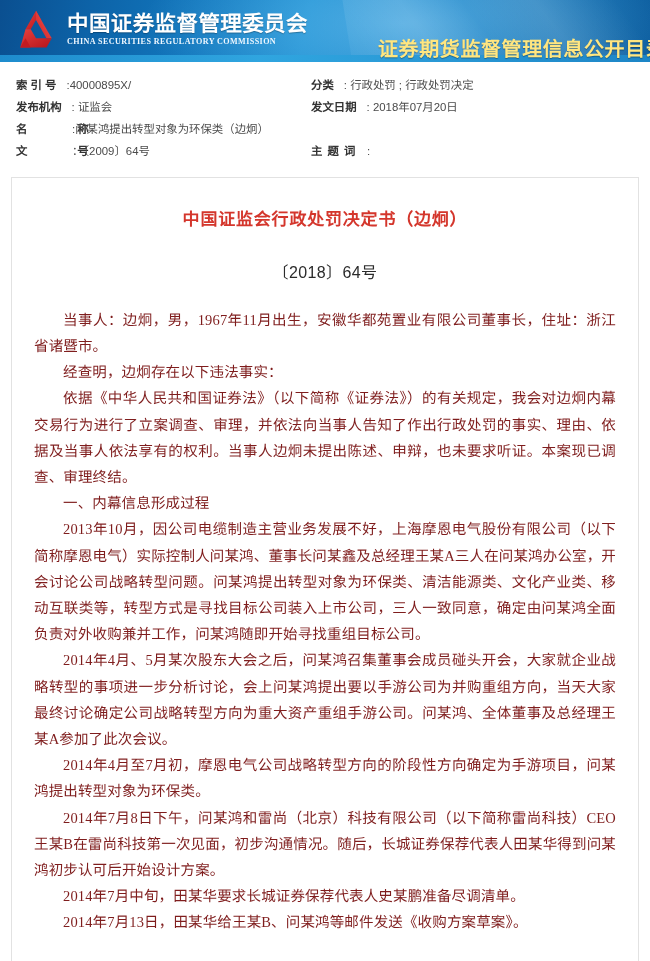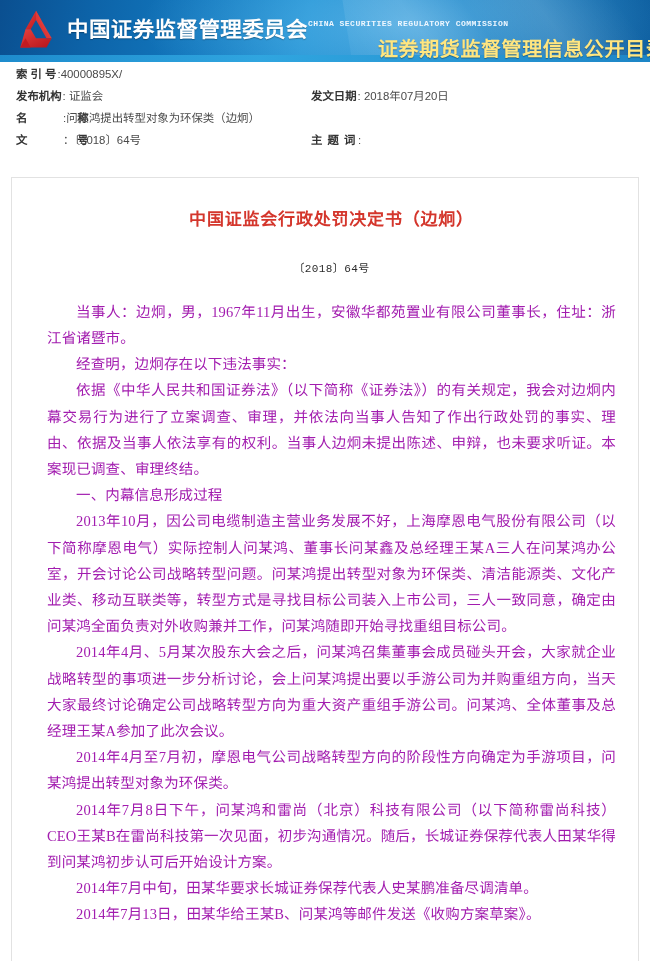--- a/index.html
+++ b/index.html
@@ -55,32 +55,32 @@
 
   .brand {
     position: absolute;
     left: 14px; top: 9px;
     display: flex;
     align-items: center;
     gap: 9px;
     z-index: 3;
   }
   .logo-mark { width: 44px; height: 42px; display: block; }
-  .brand-text { display: flex; justify-content: center; }
+  .brand-text { display: flex; flex-direction: column; justify-content: center; }
   .brand-cn {
     font-family: "Liberation Sans", "DejaVu Sans", sans-serif;
     font-size: 21.5px;
     font-weight: 700;
     color: #ffffff;
     letter-spacing: 0.4px;
     line-height: 1.12;
     text-shadow: 0 1px 1px rgba(0,0,0,0.28);
   }
   .brand-en {
-    font-family: Liberation Mono, monospace;
+    font-family: Liberation Serif, serif;
     font-size: 8.1px;
     font-weight: 700;
     color: #eef7ff;
     letter-spacing: 0.42px;
     line-height: 1.25;
     margin-top: 1px;
     white-space: nowrap;
   }
   .banner-title {
     position: absolute;
@@ -92,21 +92,21 @@
     color: #ffe680;
     letter-spacing: 0.6px;
     white-space: nowrap;
     text-shadow: 0 1px 1px rgba(0,0,0,0.32);
   }
 
   
   .meta {
     position: relative;
     width: 650px;
-    padding: 0 0 8px 0;
+    padding: 11px 0 8px 0;
     background: #ffffff;
   }
   .meta-row {
     display: flex;
     width: 650px;
     height: 22px;
     align-items: center;
   }
   .meta-cell {
     display: flex;
@@ -128,67 +128,66 @@
     letter-spacing: 1px;
   }
   .meta-label.spread2 {
     display: inline-block;
     width: 46px;
     letter-spacing: 9px;
   }
   .meta-value {
     font-weight: 400;
     color: #4a4a4a;
-    margin-left: 1px;
+    margin-left: 10px;
   }
 
   
   .doc {
     position: absolute;
     left: 11px;
     top: 177px;
     width: 628px;
     height: 784px;
     background: #ffffff;
     border: 1px solid #e2e2e2;
     border-bottom: none;
     overflow: hidden;
-    padding-left: 13px;
   }
   .doc-inner {
     padding: 24px 22px 0 22px;
   }
 
   .doc-title {
     text-align: center;
     font-family: "Liberation Sans", "DejaVu Sans", sans-serif;
     font-size: 17px;
     font-weight: 700;
     color: #d4362c;
     letter-spacing: 0.8px;
     line-height: 1.4;
     margin-top: 6px;
   }
   .doc-number {
     text-align: center;
-    font-family: Liberation Mono, monospace;
-    font-size: 11px;
+    font-family: Liberation Sans, sans-serif;
+    font-size: 16px;
     color: #2b2b2b;
     margin-top: 27px;
     letter-spacing: 0.4px;
   }
 
   .body-text {
     margin-top: 24px;
   }
   .para {
     font-family: "Liberation Serif", "DejaVu Serif", serif;
     font-size: 14.5px;
     line-height: 26.2px;
-    color: #a21caf;
+    color: #7f1d1d;
     text-align: justify;
     text-justify: inter-character;
     text-indent: 2em;
     letter-spacing: 0.15px;
   }
 </style>
 </head>
 <body>
 
 <div class="banner">
@@ -221,20 +220,24 @@
   <div class="banner-title">证券期货监督管理信息公开目录</div>
 </div>
 
 <div class="meta">
 
   <div class="meta-row">
     <div class="meta-cell left">
       <span class="meta-label">索 引 号</span>
       <span class="meta-value">:40000895X/</span>
     </div>
+    <div class="meta-cell right">
+      <span class="meta-label">分类</span>
+      <span class="meta-value">: 行政处罚 ; 行政处罚决定</span>
+    </div>
   </div>
 
   <div class="meta-row">
     <div class="meta-cell left">
       <span class="meta-label">发布机构</span>
       <span class="meta-value">: 证监会</span>
     </div>
     <div class="meta-cell right">
       <span class="meta-label">发文日期</span>
       <span class="meta-value">: 2018年07月20日</span>
@@ -245,21 +248,21 @@
     <div class="meta-cell left">
       <span class="meta-label spread2">名　　称</span>
       <span class="meta-value">:问某鸿提出转型对象为环保类（边炯）</span>
     </div>
     <div class="meta-cell right"></div>
   </div>
 
   <div class="meta-row">
     <div class="meta-cell left">
       <span class="meta-label spread2">文　　号</span>
-      <span class="meta-value">：〔2018〕64号</span>
+      <span class="meta-value">：〔2009〕64号</span>
     </div>
     <div class="meta-cell right">
       <span class="meta-label spread">主 题 词</span>
       <span class="meta-value">:</span>
     </div>
   </div>
 </div>
 
 <div class="doc">
   <div class="doc-inner">

